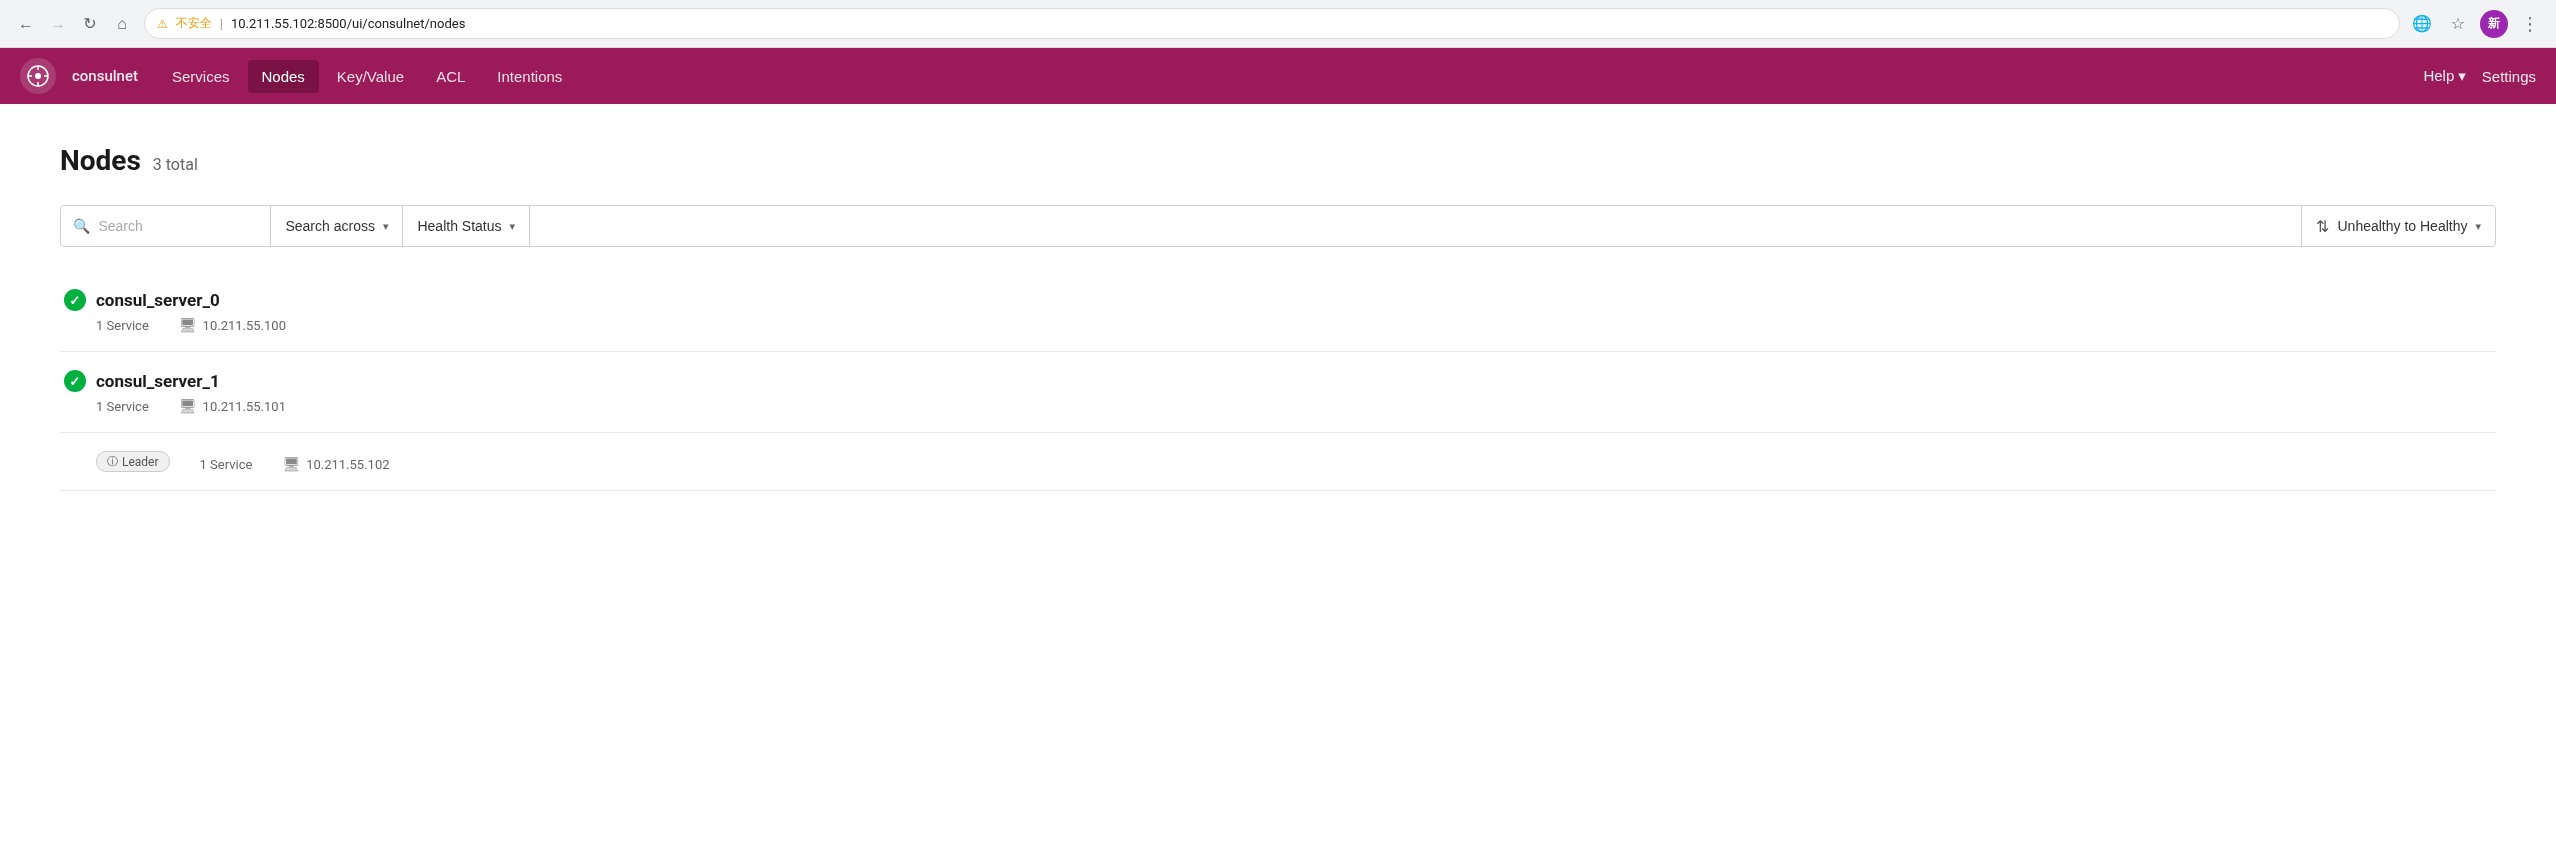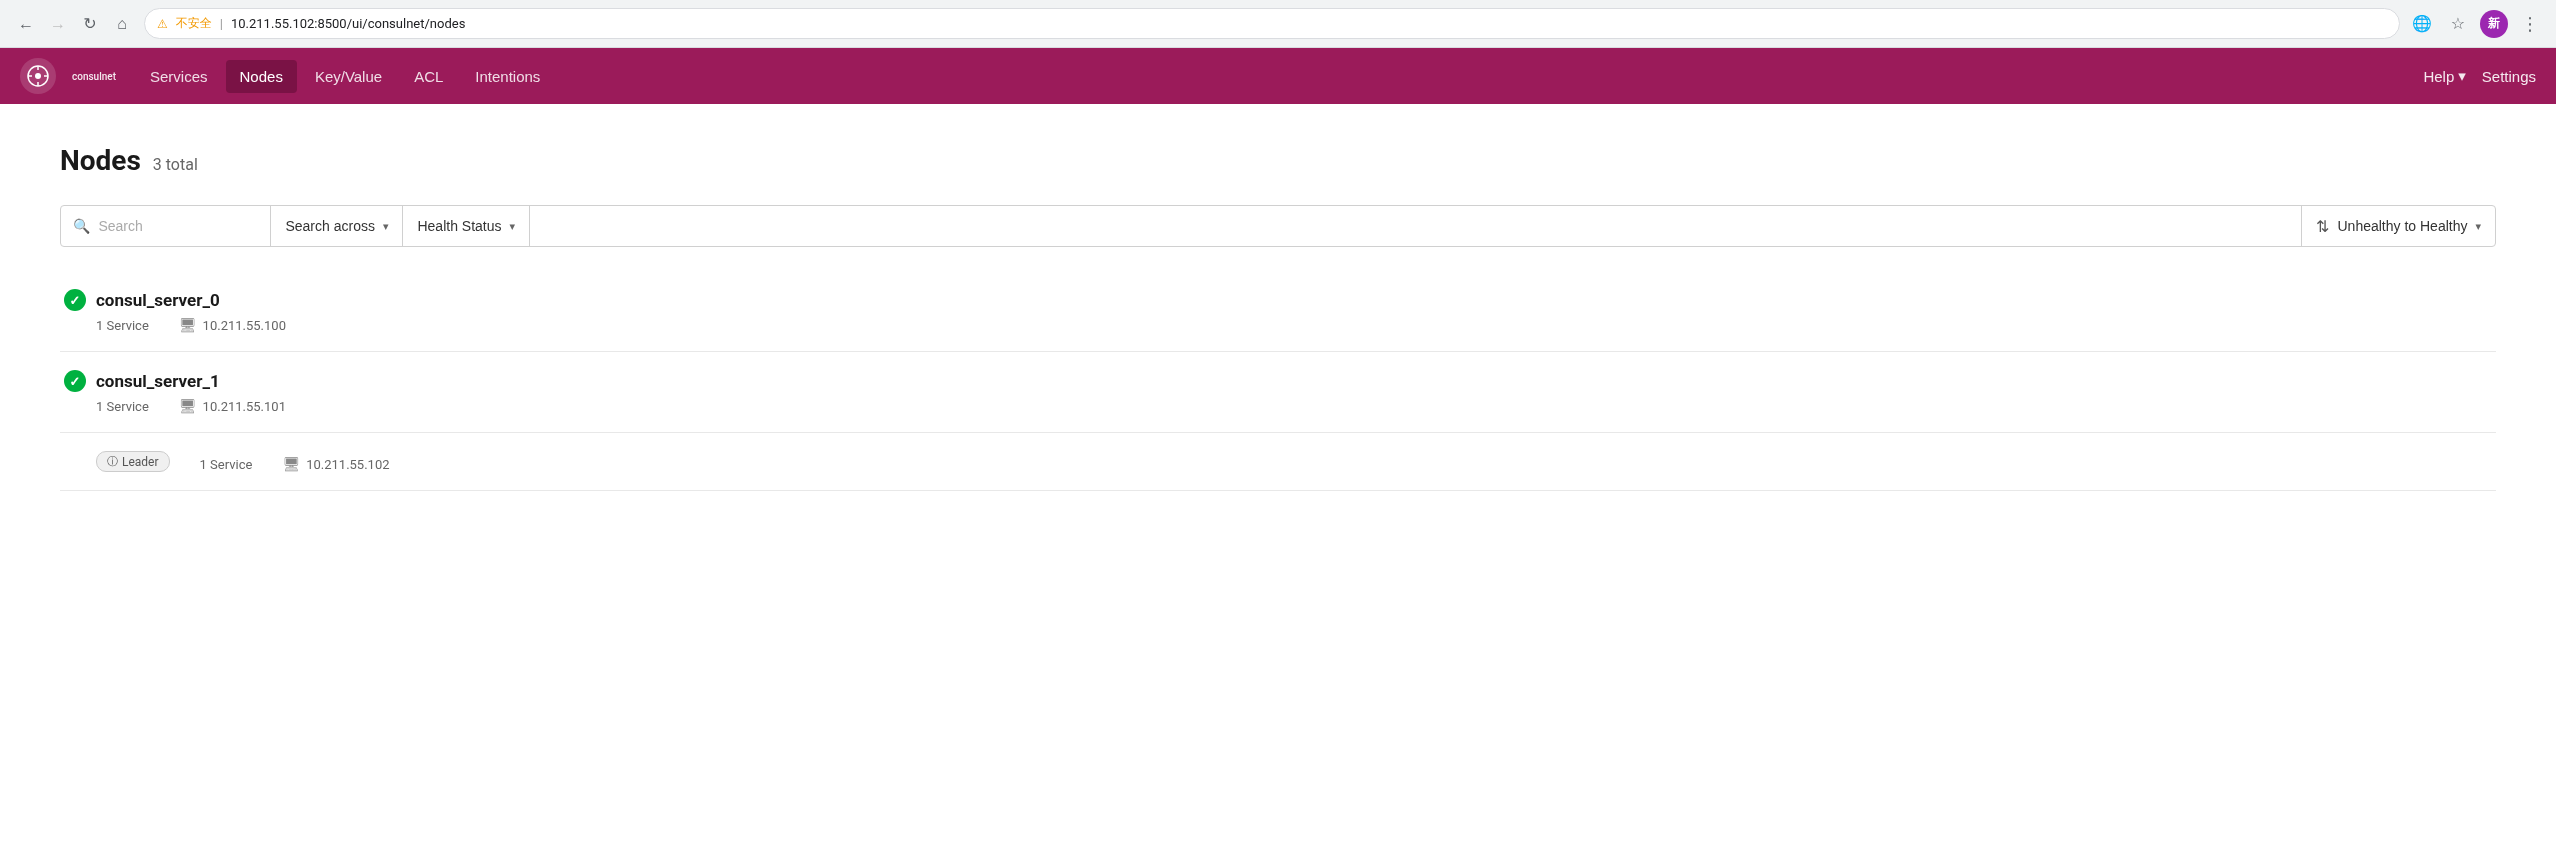--- a/index.html
+++ b/index.html
@@ -82,21 +82,21 @@
       text-decoration: none;
       border: none;
       background: transparent;
     }
     .nav-item.active { background: #7a1245; color: #fff; }
     .navbar-right { display: flex; align-items: center; gap: 16px; }
     .nav-right-item {
       color: rgba(255,255,255,0.9);
       font-size: 15px;
       cursor: pointer;
-      display: flex; align-items: center; gap: 4px;
+      display: flex; gap: 4px;
       border: none; background: transparent;
     }
 
     
     .main-content {
       padding: 40px 60px;
       background: #fff;
       min-height: calc(100vh - 104px);
     }
     .page-title {
@@ -244,21 +244,21 @@
       <svg width="22" height="22" viewBox="0 0 22 22" fill="none">
         <circle cx="11" cy="11" r="10" stroke="white" stroke-width="1.5" fill="none"></circle>
         <circle cx="11" cy="11" r="3" fill="white"></circle>
         <line x1="11" y1="1" x2="11" y2="5" stroke="white" stroke-width="1.5"></line>
         <line x1="11" y1="17" x2="11" y2="21" stroke="white" stroke-width="1.5"></line>
         <line x1="1" y1="11" x2="5" y2="11" stroke="white" stroke-width="1.5"></line>
         <line x1="17" y1="11" x2="21" y2="11" stroke="white" stroke-width="1.5"></line>
       </svg>
     </div>
   </div>
-  <span style="color:rgba(255,255,255,0.9);font-size:10px;font-weight:500;margin-right:20px;">consulnet</span>
+  <span style="color:rgba(255,255,255,0.9);font-size:15px;font-weight:500;margin-right:20px;">consulnet</span>
   <div class="navbar-items">
     <button class="nav-item">Services</button>
     <button class="nav-item active">Nodes</button>
     <button class="nav-item">Key/Value</button>
     <button class="nav-item">ACL</button>
     <button class="nav-item">Intentions</button>
   </div>
   <div class="navbar-right">
     <button class="nav-right-item">
       <span>Help</span>

